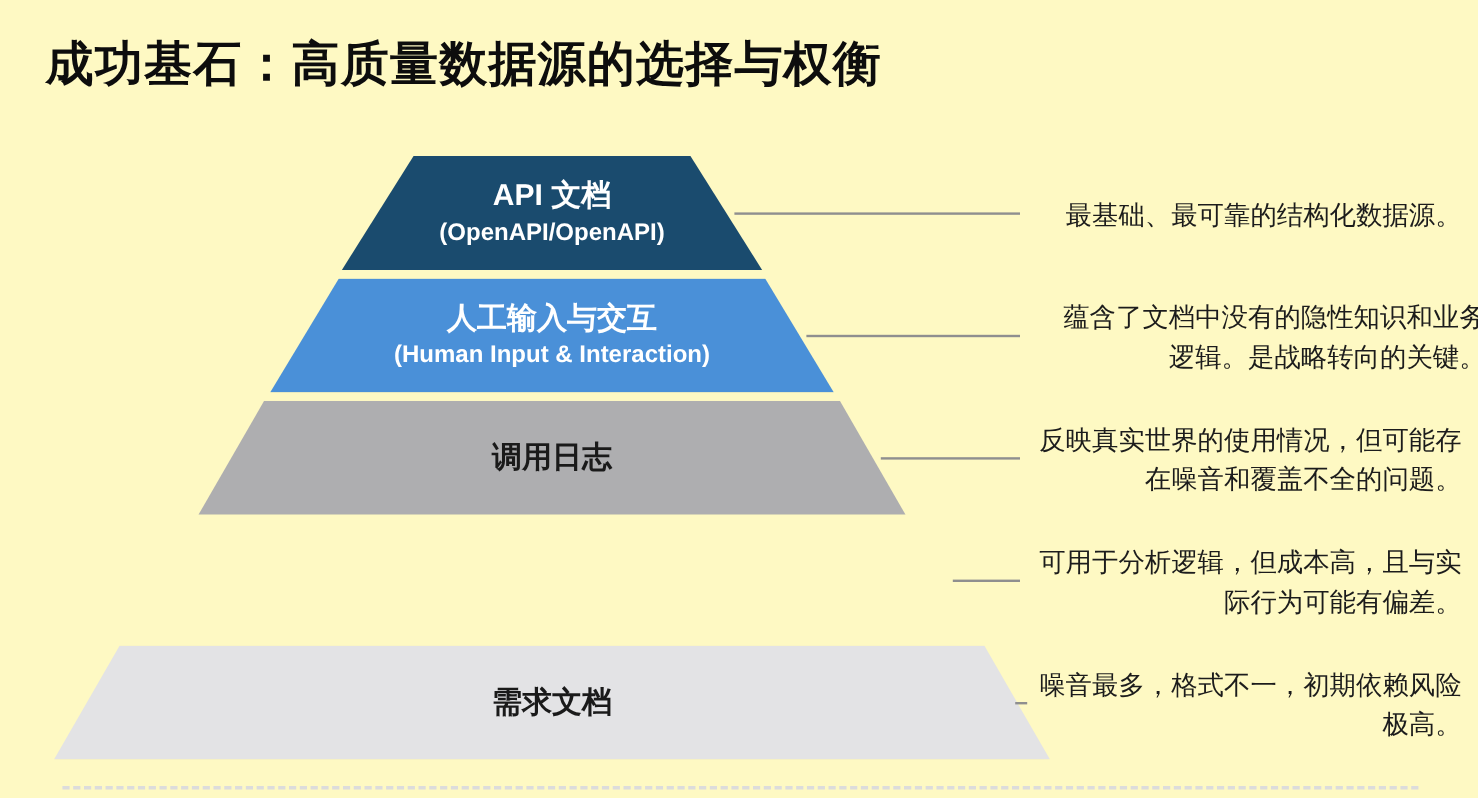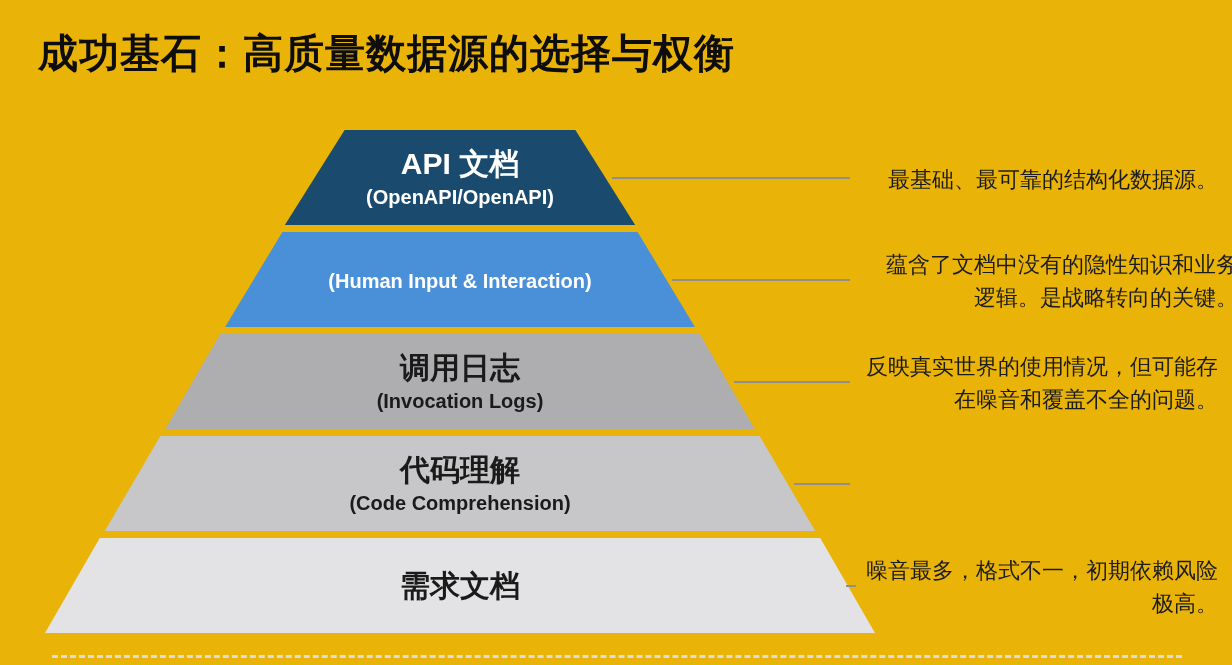--- a/index.html
+++ b/index.html
@@ -5,21 +5,21 @@
   html, body {
     margin: 0;
     padding: 0;
     background: #ffffff;
     font-family: "Liberation Sans", "DejaVu Sans", sans-serif;
   }
   #canvas {
     position: relative;
     width: 1232px;
     height: 665px;
-    background: #eab308;
+    background: #fef9c3;
     overflow: hidden;
   }
   .page-title {
     position: absolute;
     left: 38px;
     top: 26px;
     font-size: 40px;
     font-weight: 800;
     color: #0d0d0d;
     letter-spacing: 1px;
@@ -43,21 +43,21 @@
     justify-content: center;
     text-align: center;
     filter: drop-shadow(0 3px 3px rgba(0,0,0,0.18));
   }
   .tier-0 { top: 0;   clip-path: polygon(36.1% 0, 63.9% 0, 71.1% 100%, 28.9% 100%); }
   .tier-1 { top: 102px; clip-path: polygon(28.6% 0, 71.4% 0, 78.3% 100%, 21.7% 100%); }
   .tier-2 { top: 204px; clip-path: polygon(21.1% 0, 78.9% 0, 85.5% 100%, 14.5% 100%); }
   .tier-3 { top: 306px; clip-path: polygon(13.9% 0, 86.1% 0, 92.8% 100%, 7.2% 100%); }
   .tier-4 { top: 408px; clip-path: polygon(6.6% 0, 93.4% 0, 100% 100%, 0 100%); font-family: Liberation Serif, serif; }
   .tier-title {
-    font-size: 30px;
+    font-size: 25px;
     font-weight: 700;
     line-height: 1.25;
   }
   .tier-subtitle {
     font-size: 20px;
     font-weight: 700;
     line-height: 1.3;
     margin-top: 2px;
   }
   .connector {
@@ -102,45 +102,42 @@
   <div class="page-title">成功基石：高质量数据源的选择与权衡</div>
 
   <div id="pyramid">
 
     <div class="tier tier-0" style="background: rgb(26, 75, 110); color: rgb(255, 255, 255);">
       <div class="tier-title">API 文档</div>
       <div class="tier-subtitle">(OpenAPI/OpenAPI)</div>
     </div>
 
     <div class="tier tier-1" style="background: rgb(74, 144, 216); color: rgb(255, 255, 255);">
+      <div class="tier-title">人工输入与交互</div>
       <div class="tier-subtitle">(Human Input &amp; Interaction)</div>
     </div>
 
     <div class="tier tier-2" style="background: rgb(174, 174, 176); color: rgb(26, 26, 26);">
       <div class="tier-title">调用日志</div>
-      <div class="tier-subtitle">(Invocation Logs)</div>
     </div>
 
-    <div class="tier tier-3" style="background: rgb(199, 199, 201); color: rgb(26, 26, 26);">
-      <div class="tier-title">代码理解</div>
-      <div class="tier-subtitle">(Code Comprehension)</div>
-    </div>
 
     <div class="tier tier-4" style="background: rgb(227, 227, 229); color: rgb(26, 26, 26);">
       <div class="tier-title">需求文档</div>
     </div>
 
   </div>
 
   <div class="connector connector-0"></div>
   <div class="connector connector-1"></div>
   <div class="connector connector-2"></div>
   <div class="connector connector-3"></div>
   <div class="connector connector-4"></div>
 
   <div class="annotation annotation-0">最基础、最可靠的结构化数据源。</div>
   <div class="annotation annotation-1">蕴含了文档中没有的隐性知识和业务逻辑。是战略转向的关键。</div>
   <div class="annotation annotation-2">反映真实世界的使用情况，但可能存在噪音和覆盖不全的问题。</div>
+  <div class="annotation annotation-3">可用于分析逻辑，但成本高，且与实际行为可能有偏差。</div>
   <div class="annotation annotation-4">噪音最多，格式不一，初期依赖风险极高。</div>
 
   <div class="bottom-divider"></div>
 
 </div>
 
 </body></html>

